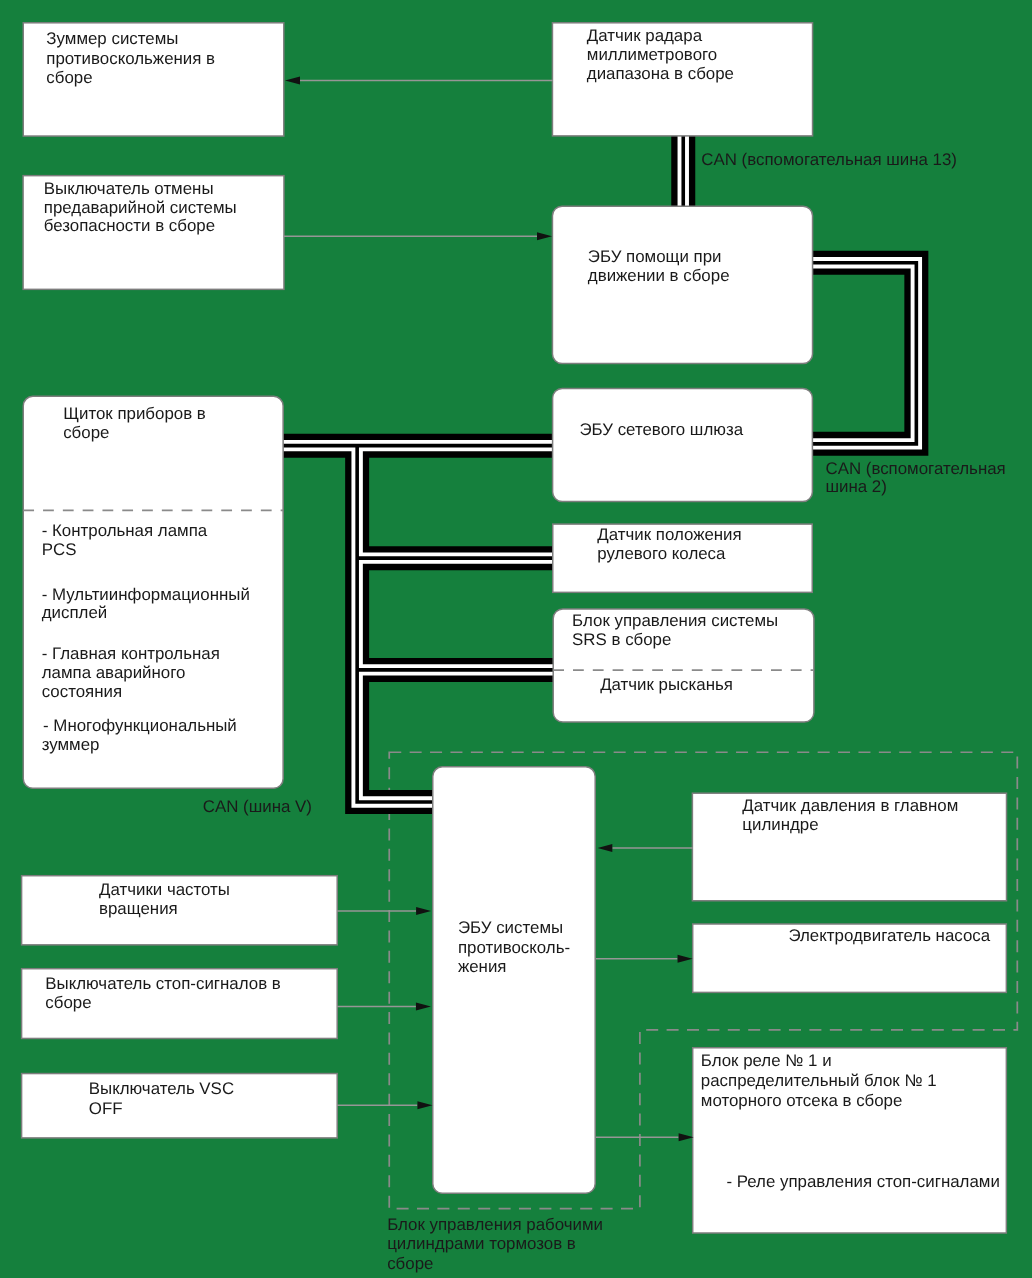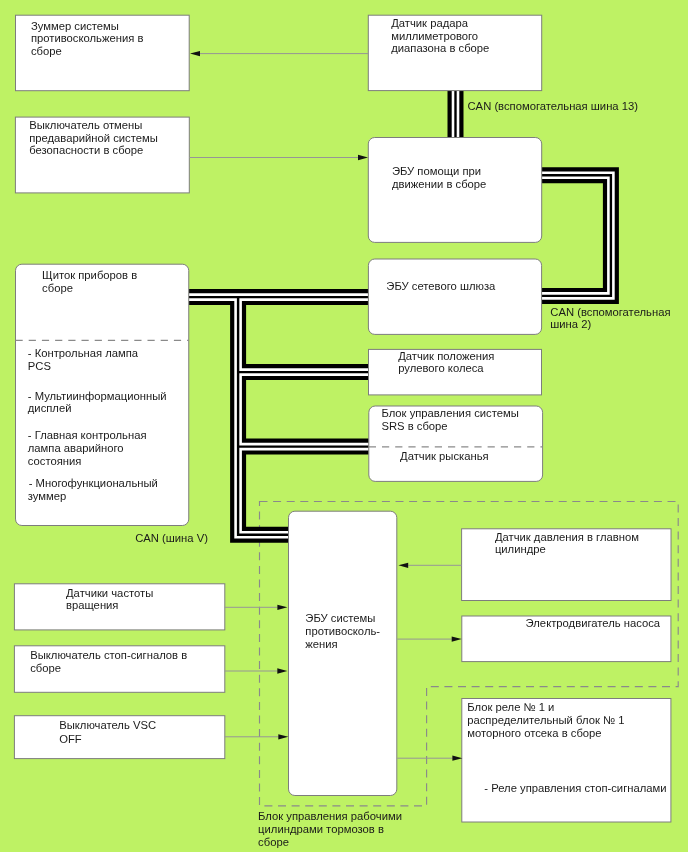--- a/index.html
+++ b/index.html
@@ -1,19 +1,19 @@
 <!DOCTYPE html>
 <html><head>
 <meta charset="utf-8">
 <title>Block diagram</title>
 <style>
   html,body{margin:0;padding:0;background:#ffffff;}
   body{width:688px;height:852px;overflow:hidden;
        font-family:"Liberation Sans",sans-serif;}
-  #stage{position:relative;width:688px;height:852px;background:#bef264;}
+  #stage{position:relative;width:688px;height:852px;background:#15803d;}
   svg{display:block;position:absolute;left:0;top:0;}
   text{font-family:"Liberation Sans",sans-serif;font-size:11.25px;fill:#1a1a1a;
        -webkit-font-smoothing:antialiased;
        white-space:pre;}
   .box{fill:#ffffff;stroke:#7d7d7d;stroke-width:1;}
   .dash{fill:none;stroke:#8a8a8a;stroke-width:1.15;stroke-dasharray:7.2 6.0;}
   .dashbig{fill:none;stroke:#8a8a8a;stroke-width:1.15;stroke-dasharray:8 5.6;}
   .arrow{fill:none;stroke:#969696;stroke-width:1;}
   .ahead{fill:#111111;stroke:none;}
   .busO{fill:none;stroke:#000000;stroke-width:16.0;stroke-linecap:butt;stroke-linejoin:miter;}

